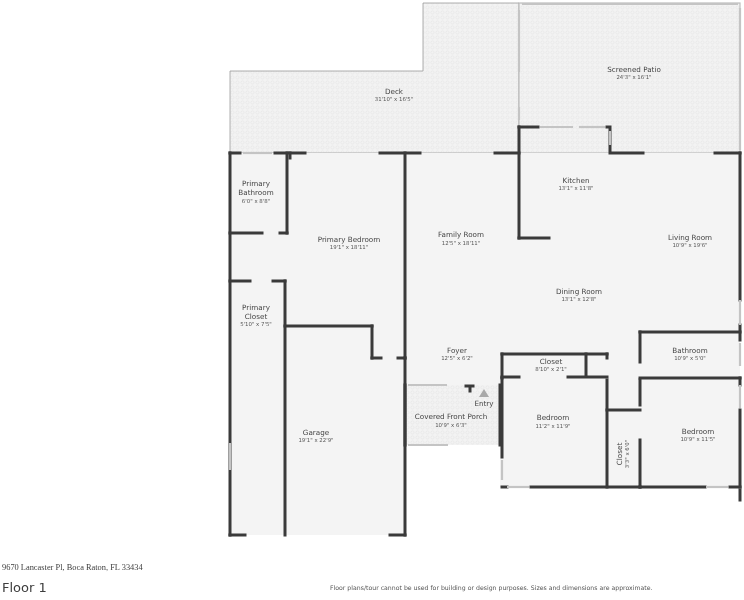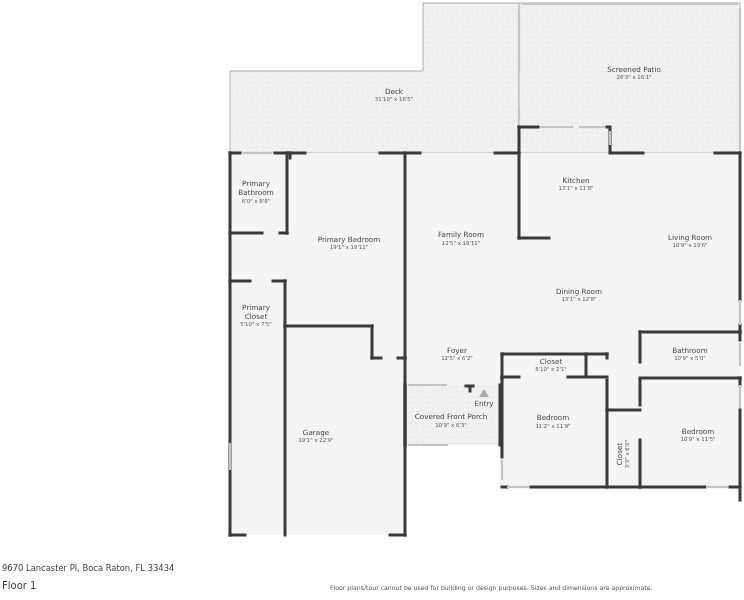--- a/index.html
+++ b/index.html
@@ -1,21 +1,21 @@
 <!DOCTYPE html>
 <html><head>
 <meta charset="utf-8">
 <style>
   html, body { margin: 0; padding: 0; background: #ffffff; }
   body { width: 744px; height: 600px; position: relative; overflow: hidden; font-family: "DejaVu Sans", sans-serif; }
   #plan { position: absolute; left: 0; top: 0; width: 744px; height: 600px; }
   .room-name { font-family: "DejaVu Sans", sans-serif; font-size: 7.2px; fill: #444; text-anchor: middle; }
   .room-dim { font-family: "DejaVu Sans", sans-serif; font-size: 5.4px; fill: #555; text-anchor: middle; }
-  .footer-address { position: absolute; left: 2px; top: 563px; font-size: 8.4px; color: #3d3d3d; }
-  .footer-floor { position: absolute; left: 2px; top: 580px; font-size: 10px; color: #3d3d3d; }
+  .footer-address { position: absolute; left: 2px; top: 563px; font-size: 8.4px; color: #3d3d3d; font-family: Liberation Serif, serif; }
+  .footer-floor { position: absolute; left: 2px; top: 580px; font-size: 13px; color: #3d3d3d; }
   .footer-disclaimer { position: absolute; left: 330px; top: 584px; font-size: 6.2px; color: #555; white-space: nowrap; }
 </style>
 </head>
 <body>
 
 <svg id="plan" viewBox="0 0 744 600" xmlns="http://www.w3.org/2000/svg">
   <defs>
     <pattern id="tile" width="5" height="5" patternUnits="userSpaceOnUse">
       <rect width="5" height="5" fill="#f3f3f3"></rect>
       <circle cx="2.5" cy="2.5" r="1.6" fill="none" stroke="#e2e2e2" stroke-width="0.6"></circle>

